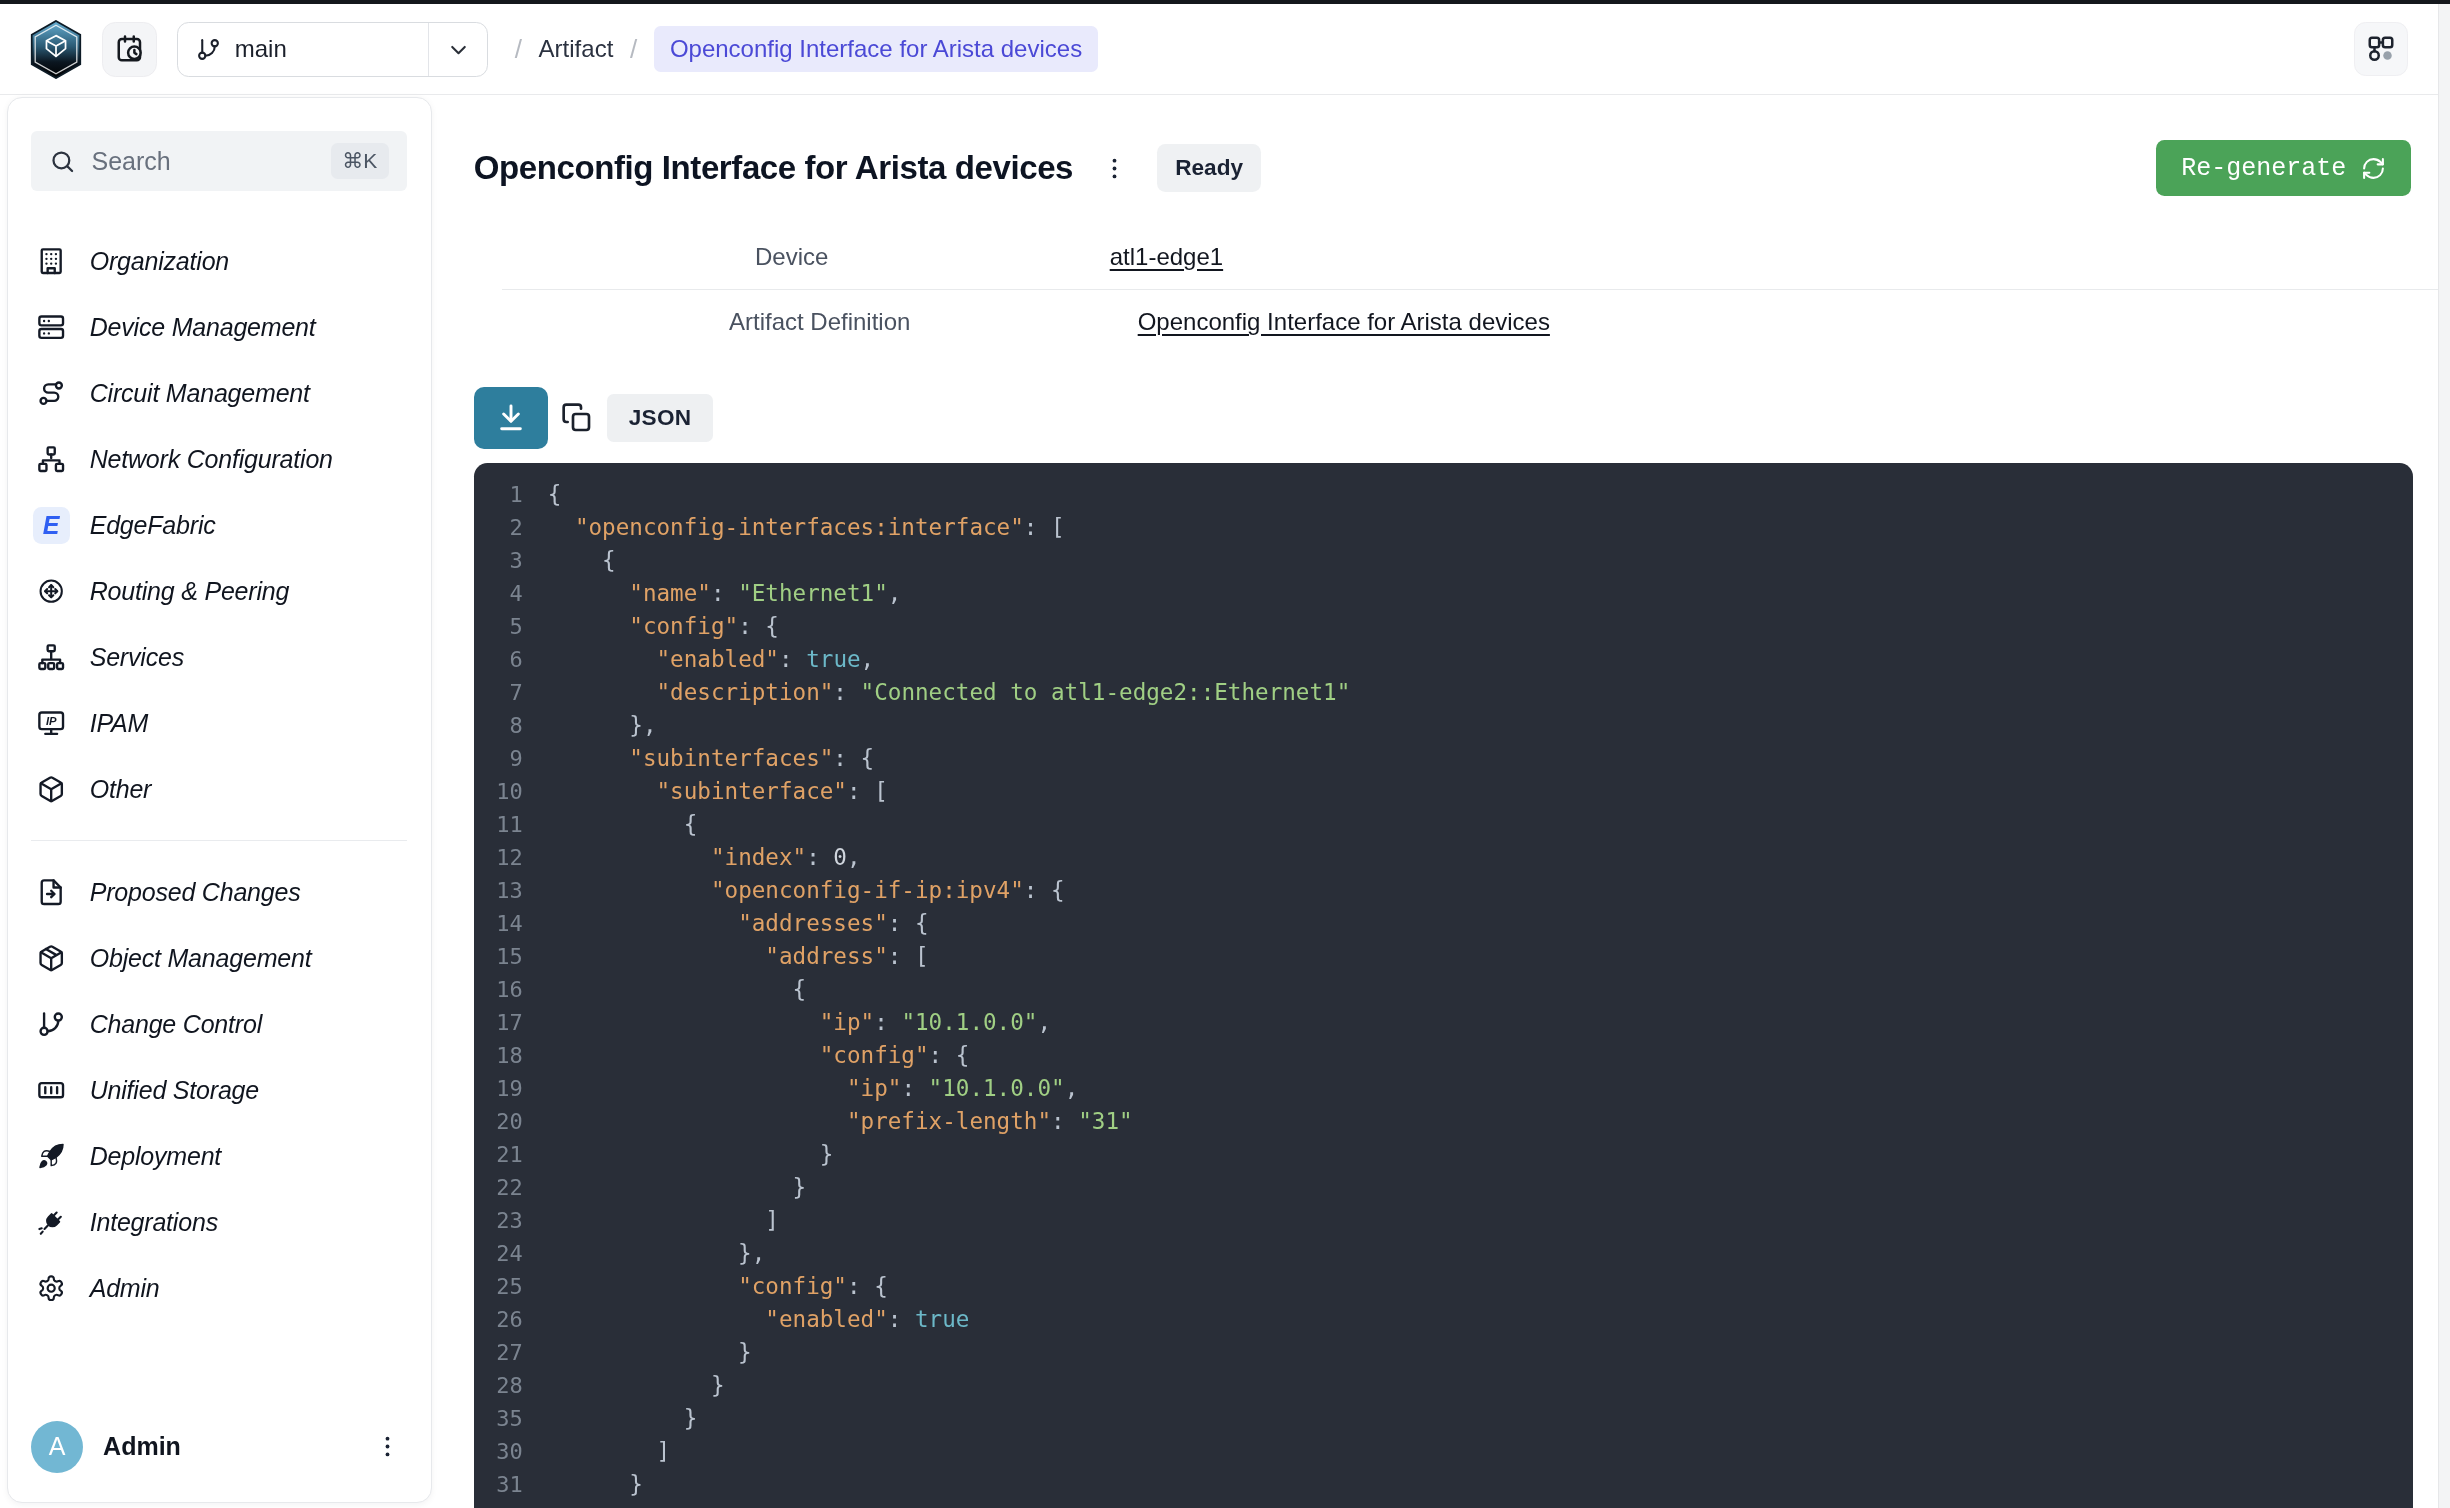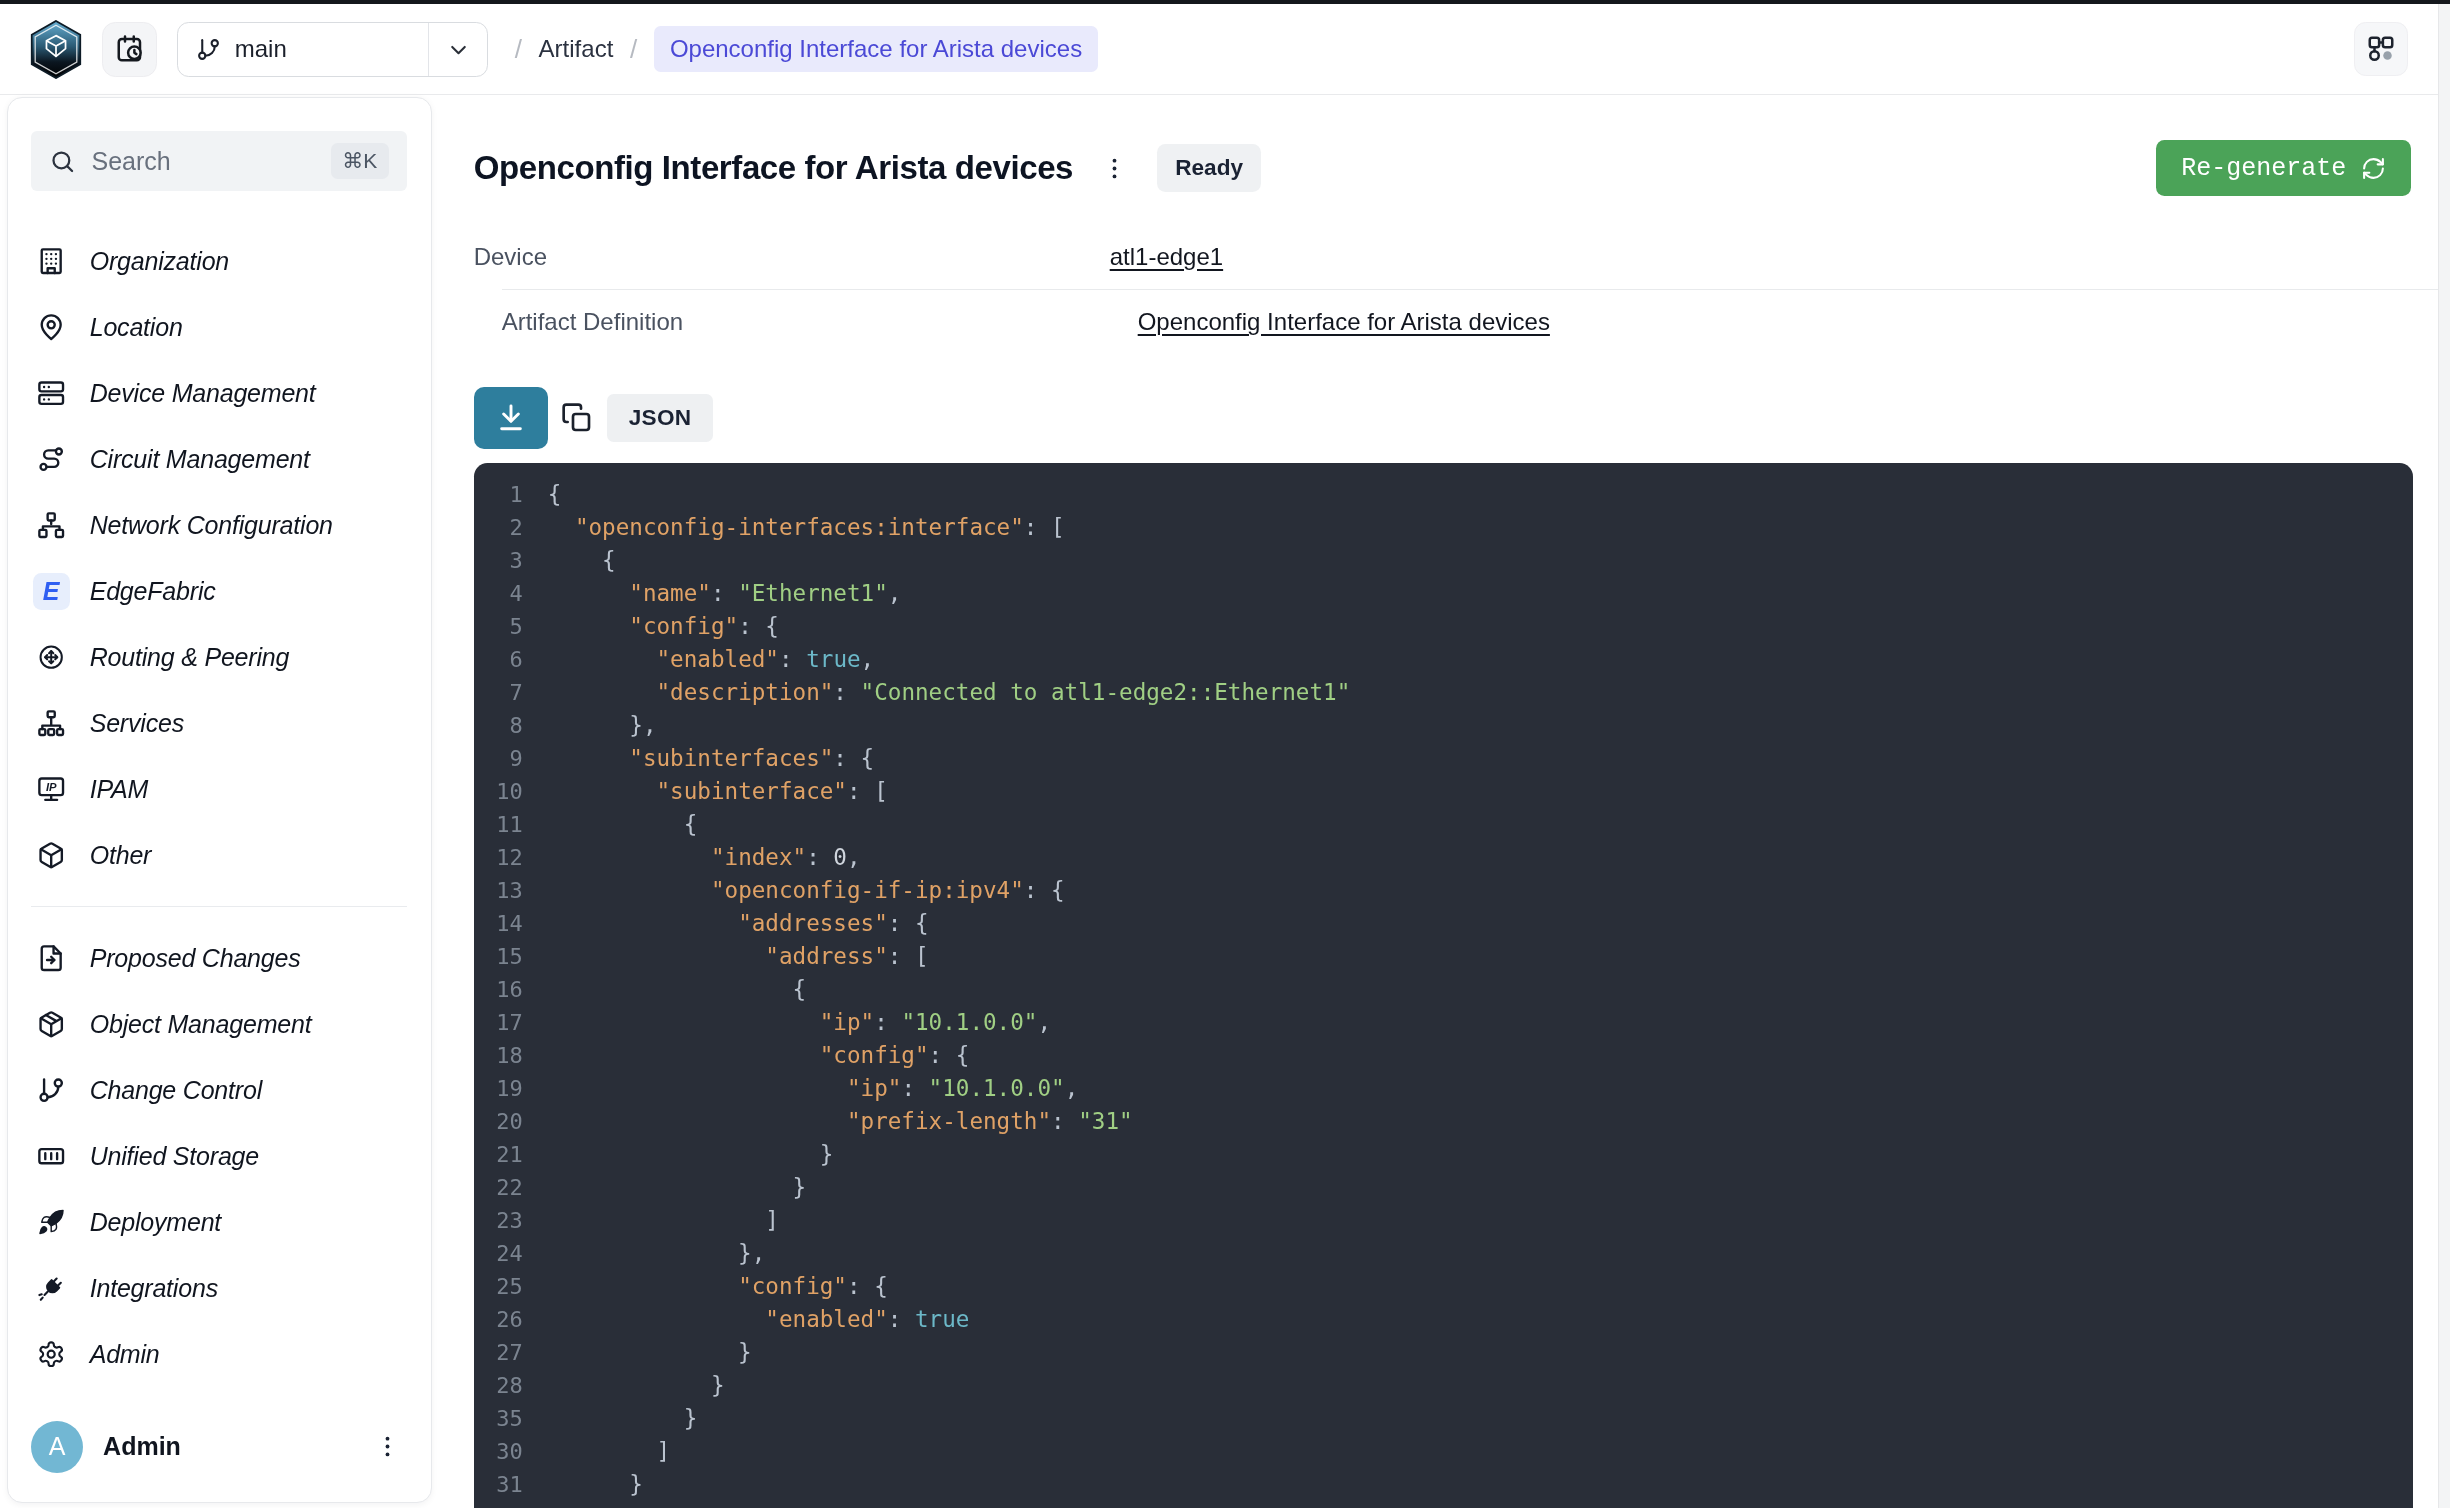--- a/index.html
+++ b/index.html
@@ -86,21 +86,21 @@
   .status-badge { background:#eff1f3; color:#1a2233; font-size:22.6px; font-weight:600; border-radius:8.4px; padding:11px 18.4px; }
   .regen-btn {
     margin-left:auto; background:#4ba358; color:#fff; border:none; border-radius:8.4px;
     height:56px; padding:0 25px; display:flex; align-items:center; gap:15px;
     font-family:Liberation Mono, monospace; font-size:25px; font-weight:500; cursor:pointer;
   }
   .regen-btn svg { width:25px; height:25px; }
   .fields { margin-top:28.4px; }
   .field-row { display:flex; align-items:center; height:65px; }
   .field-row + .field-row { border-top:0.8px solid #e8eaec;margin-left:28px; }
-  .f-label { width:636px; font-size:24px; color:#4a5260; flex:none; }
+  .f-label { width:636px; font-size:24px; color:#4a5260; flex:none;text-align:center; }
   .f-value a { font-size:24px; color:#12161f; text-decoration:underline; text-underline-offset:4.2px; cursor:pointer; }
   .toolbar { margin-top:33px; display:flex; align-items:center; gap:6px; }
   .dl-btn { width:74px; height:62px; border:none; border-radius:10px; background:#2e7e9d; color:#fff; display:flex; align-items:center; justify-content:center; cursor:pointer; }
   .dl-btn svg { width:32px; height:32px; }
   .copy-btn { width:47px; height:47px; background:transparent; border:none; color:#1b212c; display:flex; align-items:center; justify-content:center; cursor:pointer; }
   .copy-btn svg { width:32px; height:32px; }
   .fmt-badge { background:#eef0f2; border-radius:6.7px; padding:11px 22px; font-size:22.6px; font-weight:700; color:#1a2233; letter-spacing:0.3px; }
 
   
   .codeblock {
@@ -208,29 +208,20 @@
             <rect x="4" y="2" width="16" height="20" rx="1"></rect>
             <path d="M9 22v-4h6v4"></path>
             <path d="M8 6h.01M12 6h.01M16 6h.01M8 10h.01M12 10h.01M16 10h.01M8 14h.01M12 14h.01M16 14h.01"></path>
           </svg>
         </span>
         <span class="nav-label">Organization</span>
       </div>
       <div class="nav-item">
         <span class="nav-icon">
           <svg viewBox="0 0 24 24" fill="none" stroke="currentColor" stroke-width="2" stroke-linecap="round" stroke-linejoin="round">
-            <path d="M20 10c0 6-8 12-8 12s-8-6-8-12a8 8 0 0 1 16 0Z"></path>
-            <circle cx="12" cy="10" r="3"></circle>
-          </svg>
-        </span>
-        <span class="nav-label">Location</span>
-      </div>
-      <div class="nav-item">
-        <span class="nav-icon">
-          <svg viewBox="0 0 24 24" fill="none" stroke="currentColor" stroke-width="2" stroke-linecap="round" stroke-linejoin="round">
             <rect x="2" y="3" width="20" height="7.5" rx="1.8"></rect>
             <rect x="2" y="13.5" width="20" height="7.5" rx="1.8"></rect>
             <path d="M6 6.75h.01M10 6.75h.01M6 17.25h.01M10 17.25h.01"></path>
           </svg>
         </span>
         <span class="nav-label">Device Management</span>
       </div>
       <div class="nav-item">
         <span class="nav-icon">
           <svg viewBox="0 0 24 24" fill="none" stroke="currentColor" stroke-width="2" stroke-linecap="round" stroke-linejoin="round">

